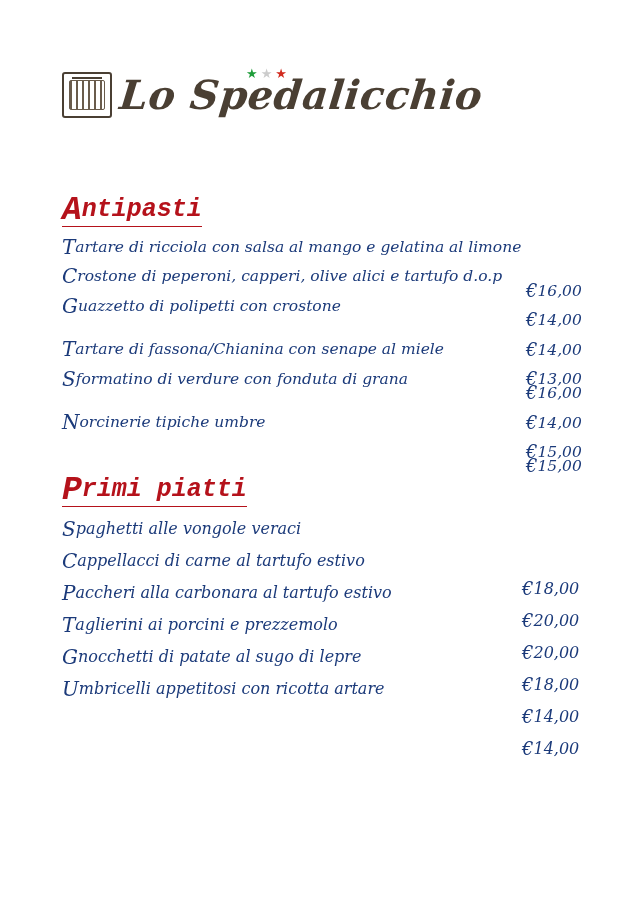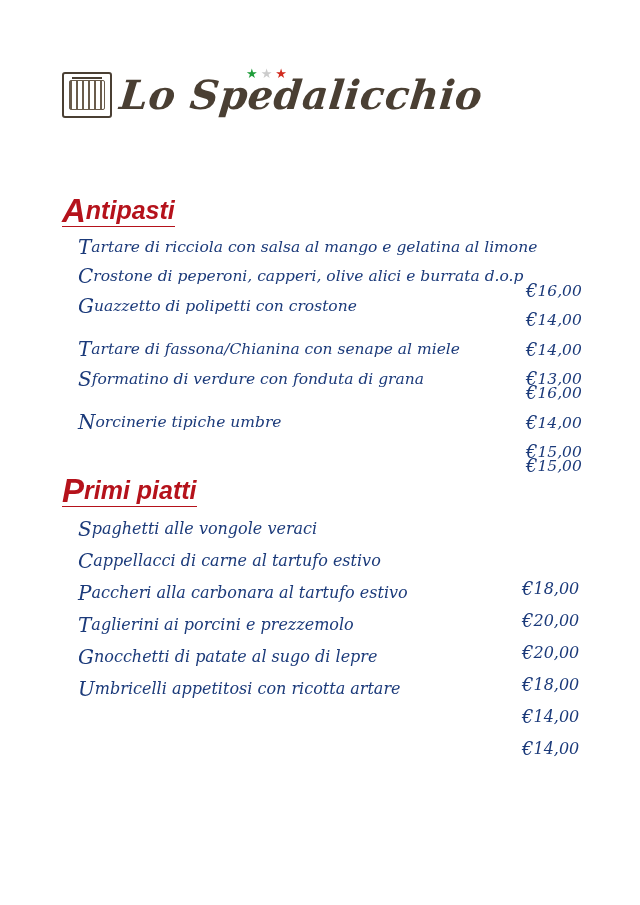--- a/index.html
+++ b/index.html
@@ -108,21 +108,21 @@
     position: relative;
     top: 3px;
   }
 
   
   .section {
     padding: 0 62px 0 62px;
   }
   .section-title {
     color: #b5121b;
-    font-family: Liberation Sans, sans-serif;
+    font-family: Liberation Mono, monospace;
     font-style: italic;
     font-size: 25px;
     font-weight: bold;
     display: inline-block;
     border-bottom: 1.5px solid #b5121b;
     padding-bottom: 1px;
     margin: 0 0 6px 0;
     line-height: 1.15;
   }
   .section-title .drop {
@@ -142,21 +142,20 @@
     color: #1b3a7a;
     font-family: "DejaVu Serif", serif;
     font-style: italic;
     font-size: 15.5px;
     line-height: 1;
     padding: 7px 0 7px 0;
     white-space: nowrap;
   }
   .item .name {
     flex: 0 1 auto;
-    margin-left: 16px;
   }
   .item .name .cap {
     font-size: 20px;
     line-height: 0;
     position: relative;
     top: 2px;
   }
   .item .price {
     flex: 0 0 auto;
     min-width: 78px;
@@ -202,21 +201,21 @@
     </div>
 
     <div class="list antipasti">
 
       <div class="item">
         <span class="name"><span class="cap">T</span><span>artare di ricciola con salsa al mango e gelatina al limone</span></span>
         <span class="price"><span class="cap">€</span><span>16,00</span></span>
       </div>
 
       <div class="item">
-        <span class="name"><span class="cap">C</span><span>rostone di peperoni, capperi, olive alici e burrata d.o.p</span></span>
+        <span class="name"><span class="cap">C</span><span>rostone di peperoni, capperi, olive alici e tartufo d.o.p</span></span>
         <span class="price"><span class="cap">€</span><span>14,00</span></span>
       </div>
 
       <div class="item">
         <span class="name"><span class="cap">G</span><span>uazzetto di polipetti con crostone</span></span>
         <span class="price"><span class="cap">€</span><span>14,00</span></span>
       </div>
 
       <div class="item">
         <span class="price"><span class="cap">€</span><span>13,00</span></span>

